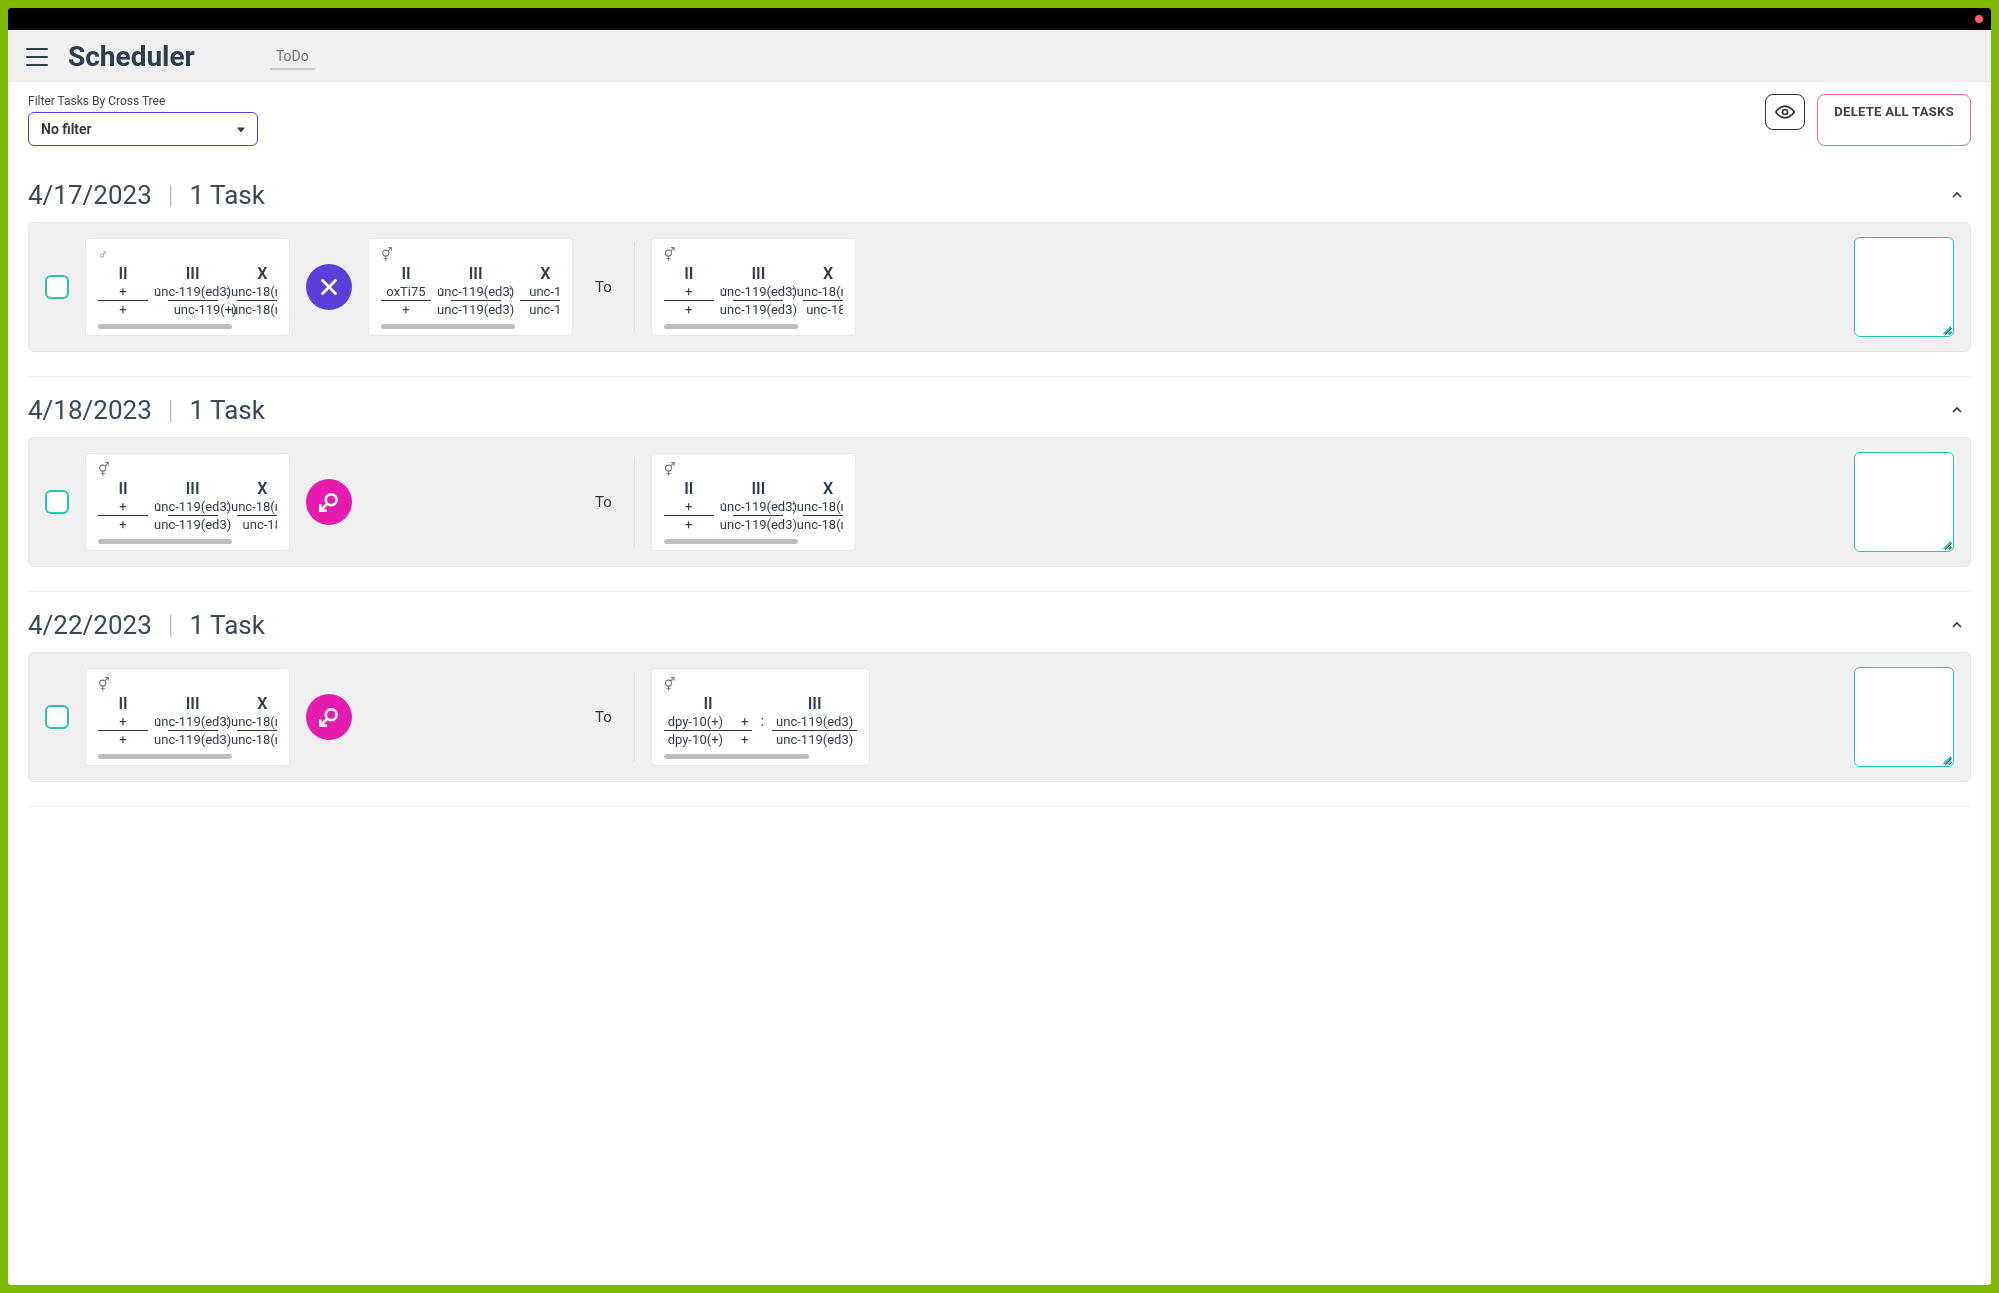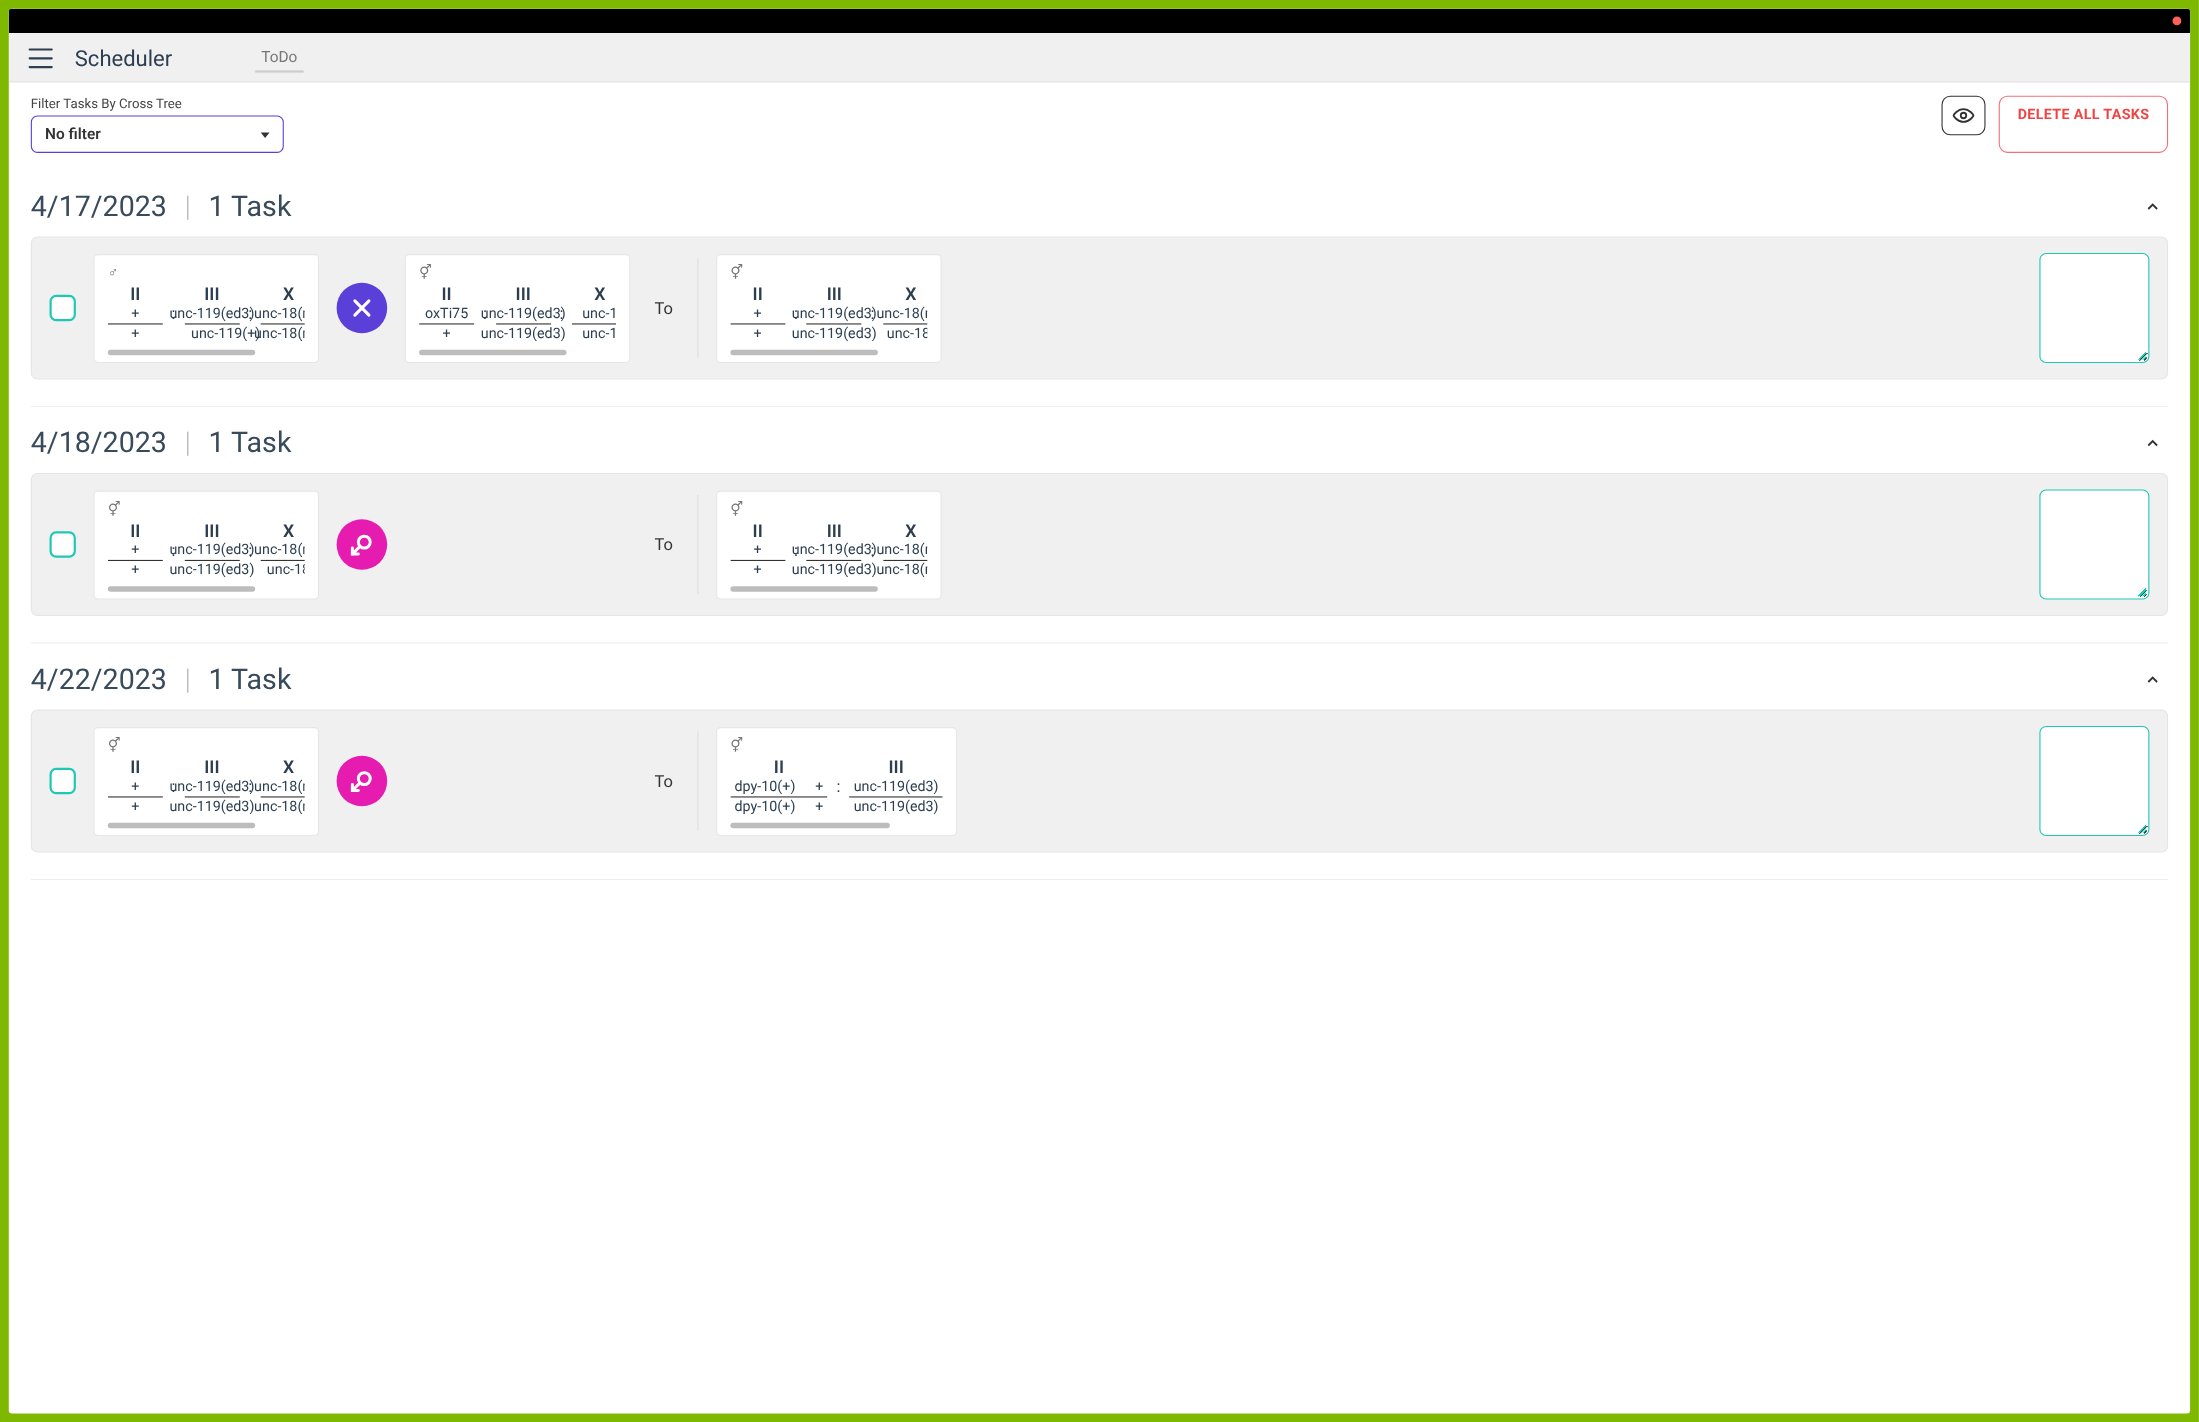--- a/index.html
+++ b/index.html
@@ -30,21 +30,21 @@
   .appbar {
     background:#f0f0f0;
     display:flex;
     align-items:center;
     padding:10px 18px 8px 18px;
     gap:20px;
     border-bottom:1px solid #e5e5e5;
   }
   .hamburger { width:22px;height:18px;display:flex;flex-direction:column;justify-content:space-between;cursor:pointer;}
   .hamburger span{height:2px;background:#2c3e50;border-radius:1px;}
-  .app-title { font-size:20px; font-weight:400; color:#2c3e50;}
+  .app-title { font-size:28px; font-weight:700; color:#2c3e50;}
   .tab { font-size:14px; color:#777; padding:4px 6px; border-bottom:2px solid #ccc; margin-left:55px;}
   .toolbar {
     display:flex;
     padding:12px 20px 8px 20px;
     gap:12px;
   }
   .filter-group { display:flex;flex-direction:column;gap:4px;}
   .filter-label{font-size:12px;color:#444;}
   .filter-select{
     border:1.5px solid #5a3fd8;
@@ -63,21 +63,21 @@
     position:absolute;right:12px;top:50%;transform:translateY(-30%);
     border-left:4px solid transparent;border-right:4px solid transparent;border-top:5px solid #333;
   }
   .spacer{flex:1;}
   .eye-btn{
     border:1.5px solid #333;border-radius:8px;width:40px;height:36px;
     display:flex;align-items:center;justify-content:center;cursor:pointer;background:#fff;
   }
   .delete-btn{
     border:1.5px solid #f56e7a;border-radius:8px;padding:9px 16px;
-    color:#ef4444;font-weight:700;font-size:13px;cursor:pointer;background:#fff;letter-spacing:.3px;
+    color:#404040;font-weight:700;font-size:13px;cursor:pointer;background:#fff;letter-spacing:.3px;
   }
   .content{flex:1;overflow:auto;padding:8px 20px 20px 20px;}
   .date-header{
     display:flex;align-items:center;gap:16px;
     font-size:26px;color:#394a5a;font-weight:400;
     margin:18px 0 12px 0;position:relative;
   }
   .date-header .pipe{color:#bbb;font-weight:300;}
   .chev{position:absolute;right:6px;top:50%;transform:translateY(-50%);cursor:pointer;}
   .chev svg{display:block;}

